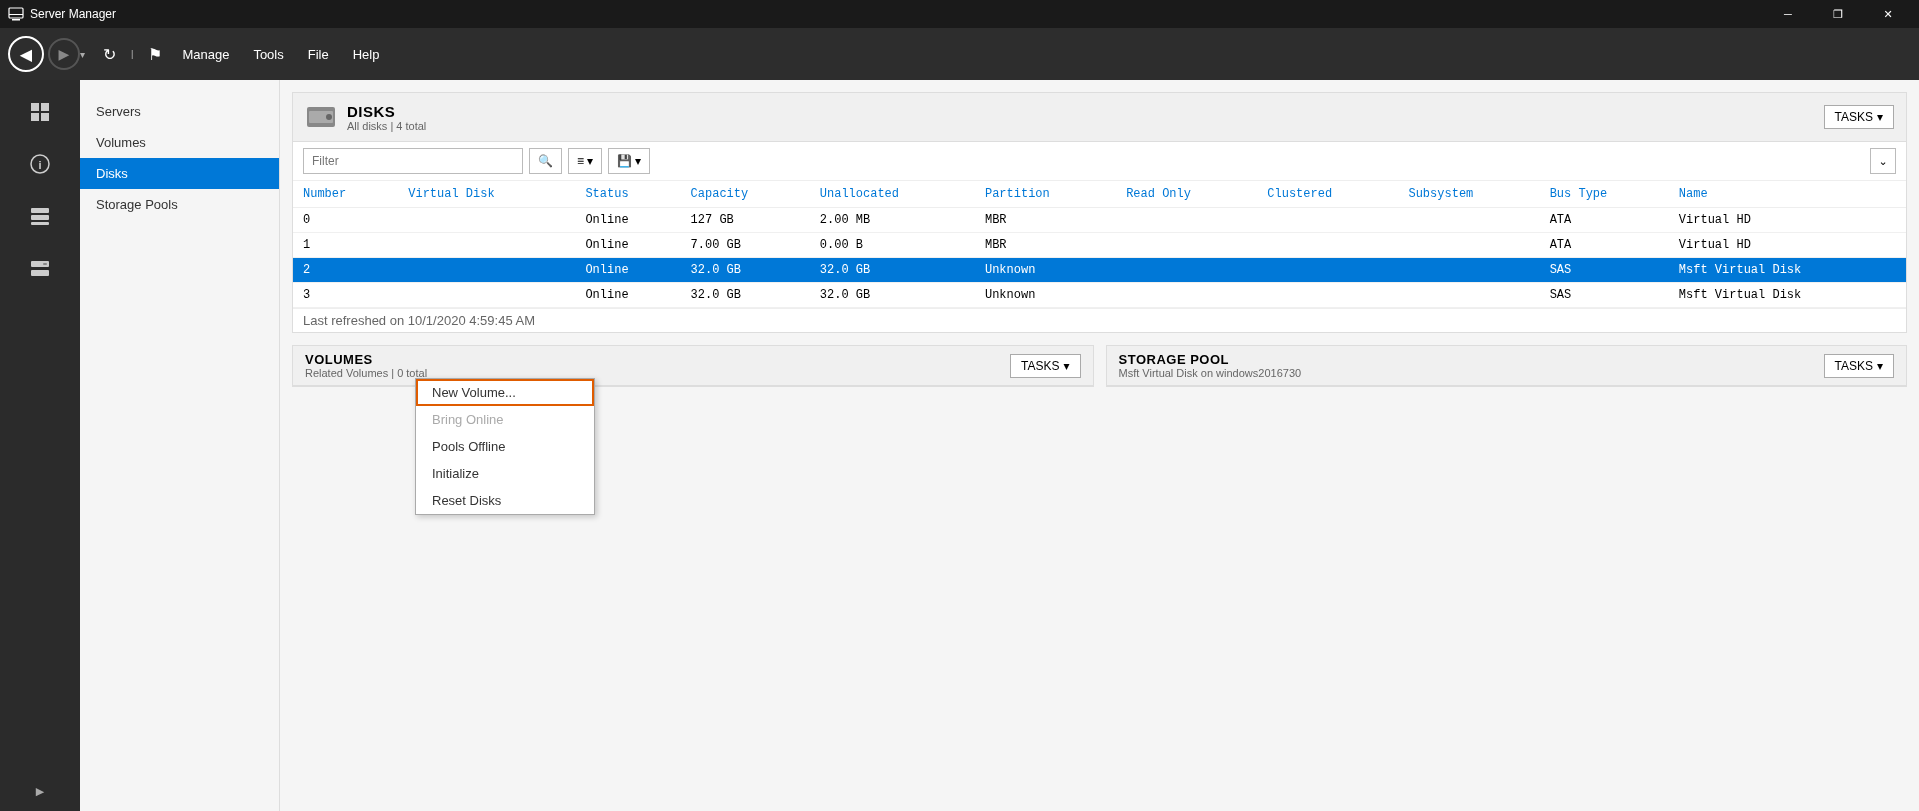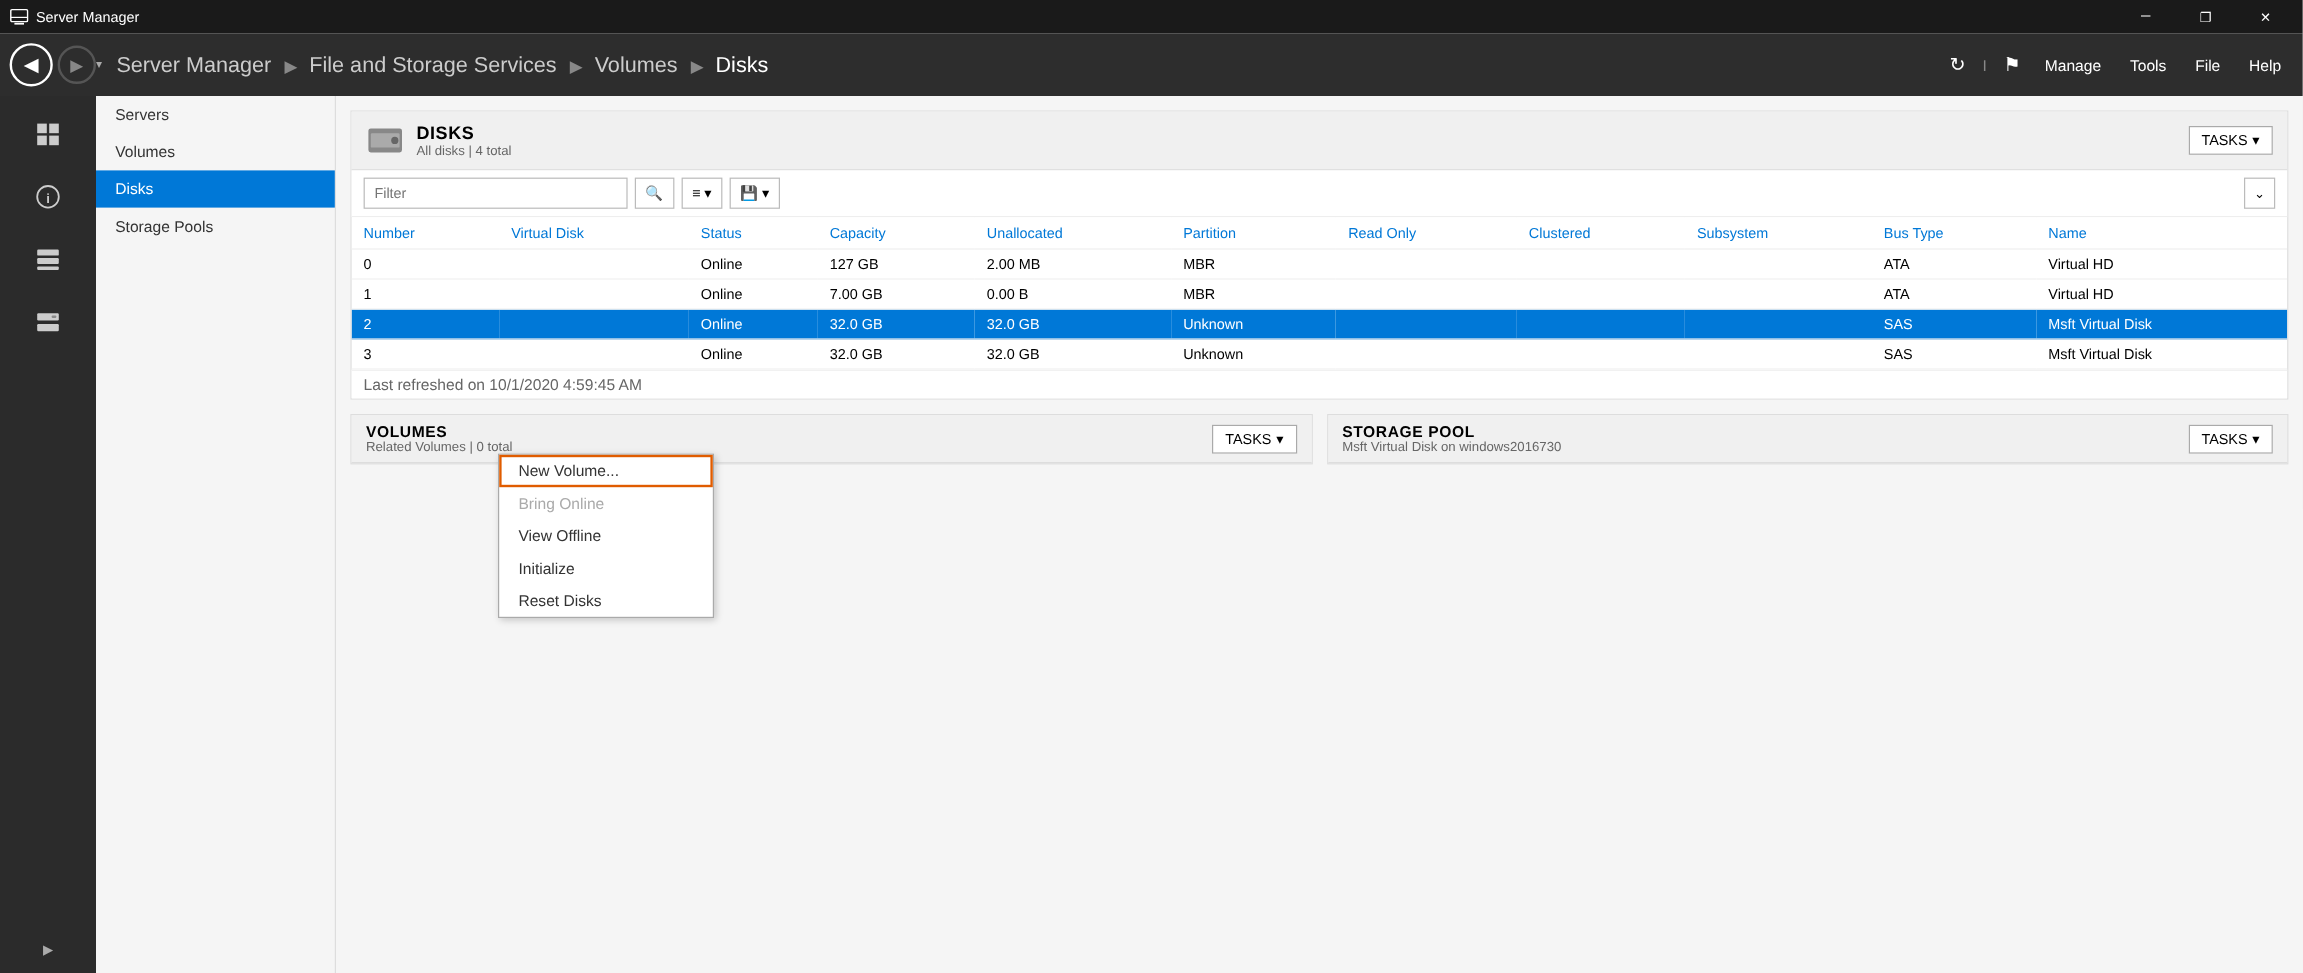--- a/index.html
+++ b/index.html
@@ -101,21 +101,21 @@
       width: 64px; height: 24px;
       background: transparent; border: none; color: #aaa; cursor: pointer;
       display: flex; align-items: center; justify-content: center; font-size: 11px;
     }
 
     
     .left-nav {
       width: 200px;
       background: #f5f5f5;
       border-right: 1px solid #ddd;
-      padding-top: 0;
+      padding-top: 16px;
     }
     .left-nav-item {
       padding: 8px 16px;
       cursor: pointer;
       color: #333;
       font-size: 13px;
     }
     .left-nav-item.active { background: #0078d7; color: white; }
 
     
@@ -190,20 +190,21 @@
       cursor: pointer;
       display: flex; align-items: center; justify-content: center;
       font-size: 11px;
     }
 
     
     .disk-table {
       width: 100%;
       border-collapse: collapse;
       font-size: 12px;
+      font-family: Liberation Mono, monospace;
     }
     .disk-table th {
       text-align: left;
       padding: 6px 10px;
       color: #0078d7;
       font-weight: normal;
       border-bottom: 1px solid #eee;
       background: white;
       cursor: pointer;
     }
@@ -303,29 +304,20 @@
     <button class="win-btn">─</button>
     <button class="win-btn">❐</button>
     <button class="win-btn close">✕</button>
   </div>
 </div>
 
 <div class="nav-bar">
   <button class="nav-back-btn active">◀</button>
   <button class="nav-forward-btn">▶</button>
   <button class="nav-dropdown-btn">▾</button>
-  <div class="breadcrumb">
-    <span>Server Manager</span>
-    <span class="sep"> ▶ </span>
-    <span>File and Storage Services</span>
-    <span class="sep"> ▶ </span>
-    <span>Volumes</span>
-    <span class="sep"> ▶ </span>
-    <span class="current">Disks</span>
-  </div>
   <div class="nav-right">
     <button class="nav-right-btn">↻</button>
     <span class="nav-separator">I</span>
     <button class="nav-right-btn">⚑</button>
     <button class="nav-menu-btn">Manage</button>
     <button class="nav-menu-btn">Tools</button>
     <button class="nav-menu-btn">File</button>
     <button class="nav-menu-btn">Help</button>
   </div>
 </div>
@@ -513,16 +505,16 @@
         </div>
       </div>
     </div>
 
   </div>
 </div>
 
 <div class="context-menu" id="context-menu">
 <div class="context-menu-item highlighted">New Volume...</div>
     <div class="context-menu-item disabled">Bring Online</div>
-    <div class="context-menu-item">View Offline</div>
+    <div class="context-menu-item">Pools Offline</div>
     <div class="context-menu-item">Initialize</div>
     <div class="context-menu-item">Reset Disks</div>
   </div>
 
 </body></html>

